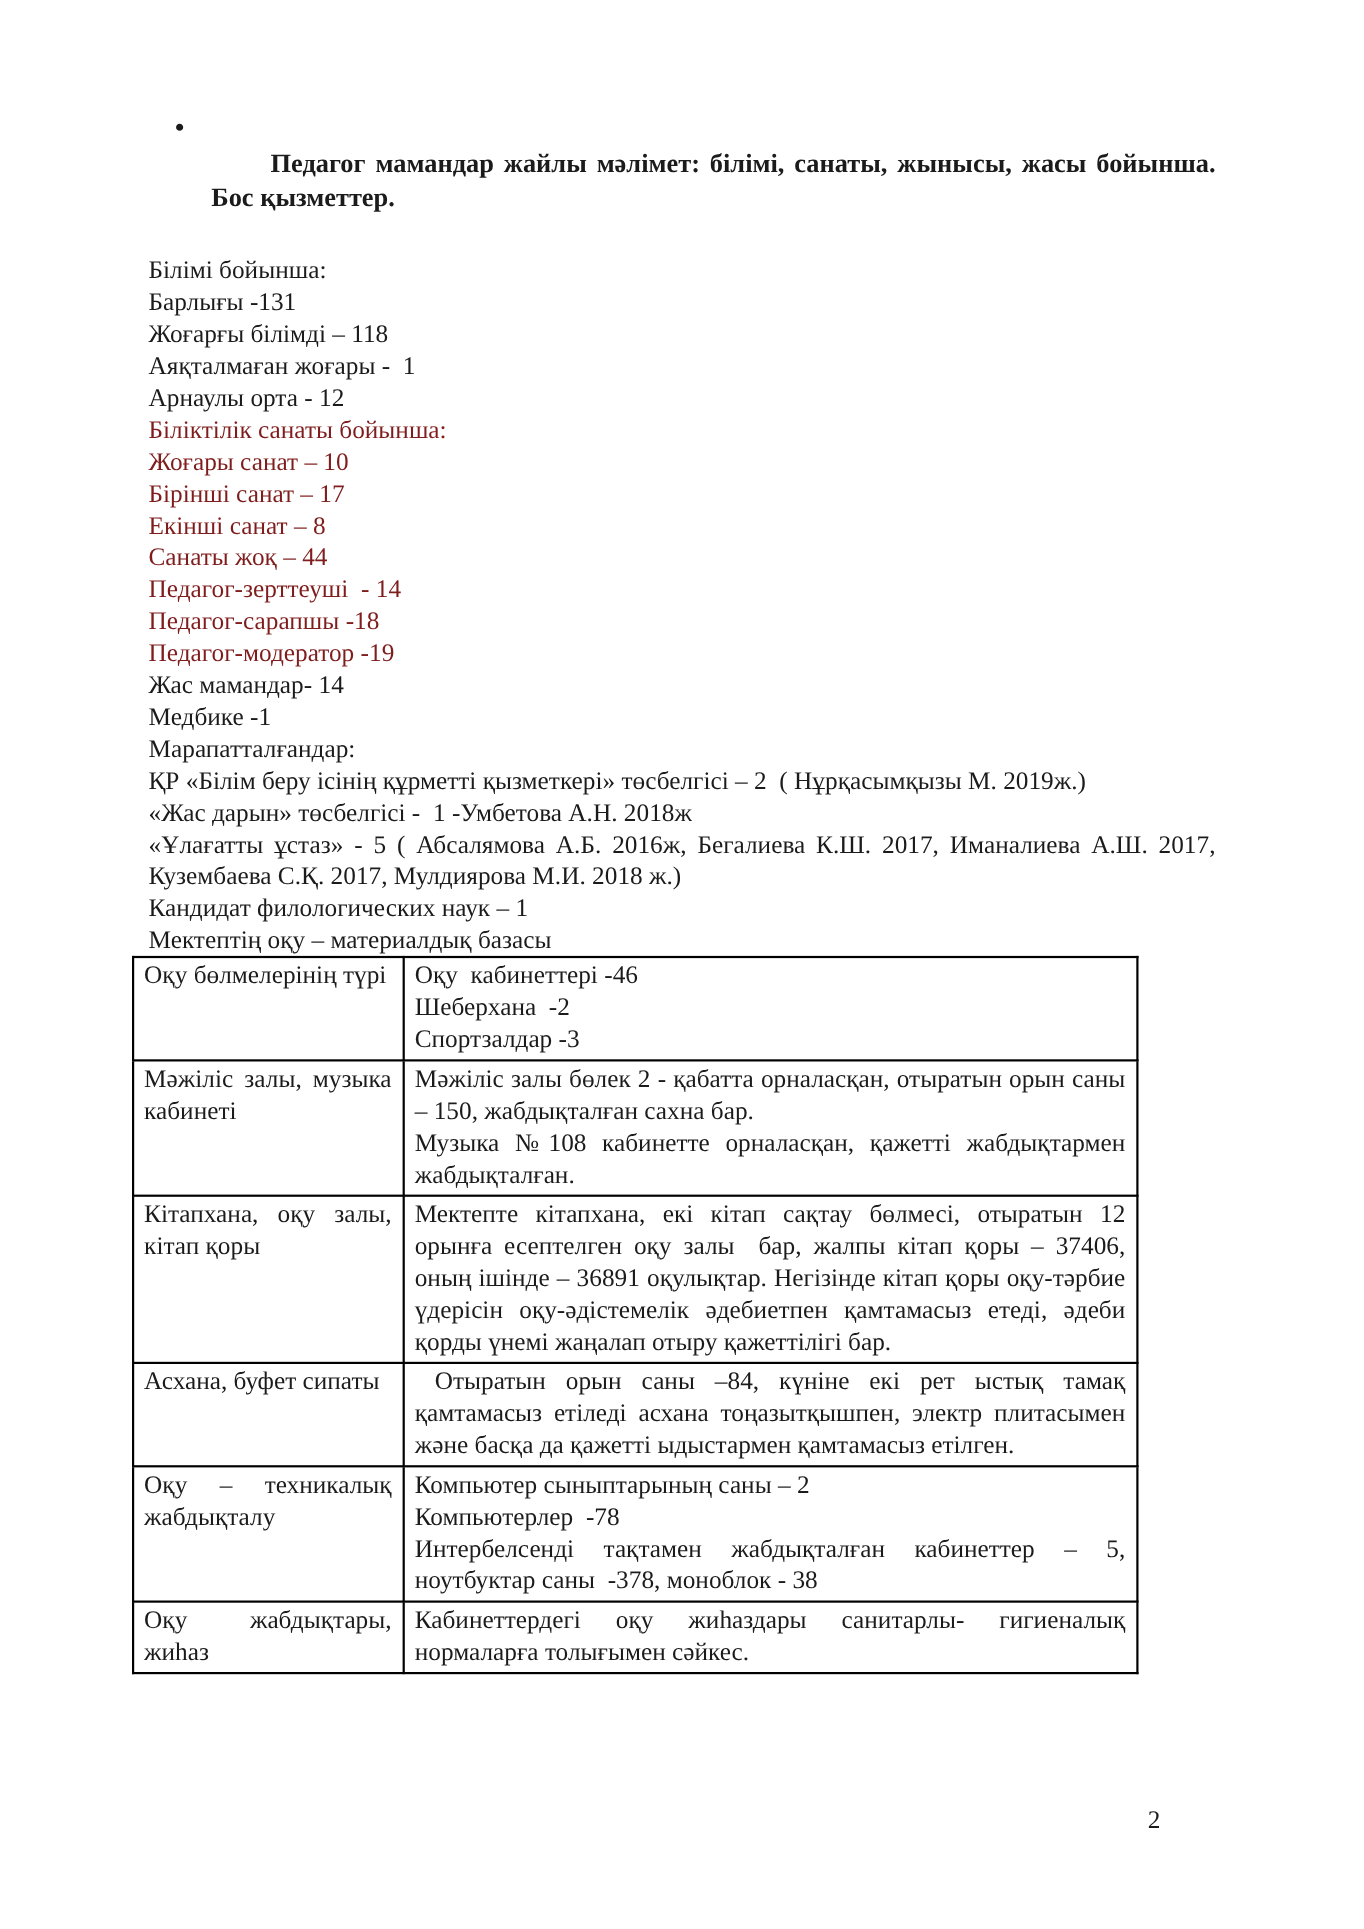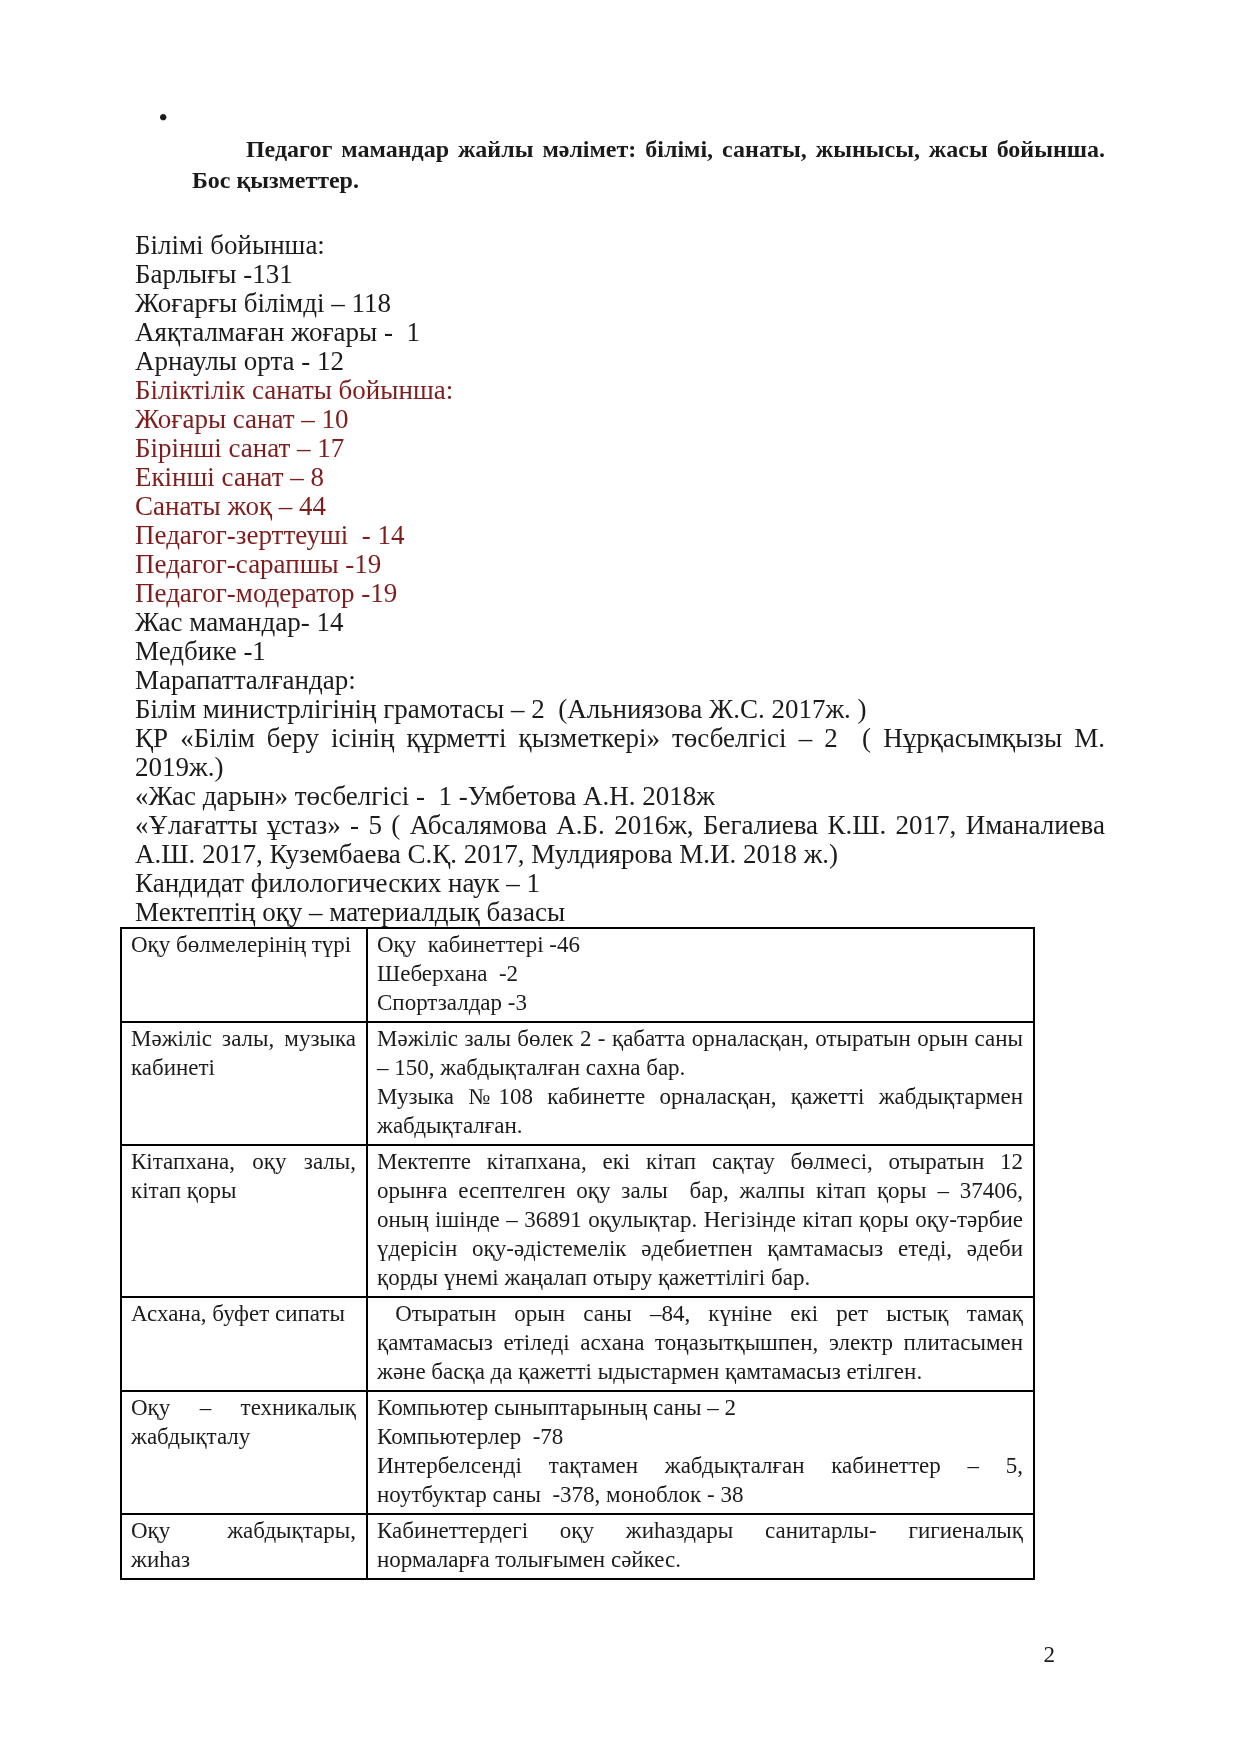--- a/index.html
+++ b/index.html
@@ -27,21 +27,21 @@
     text-align:justify;
     white-space:pre-wrap;
   }
   .bullet-marker {
     position:absolute;
     left:24px; top:-1px;
     font-weight:700;
   }
   .line {
     margin:0;
-    font-size:27px;
+    font-size:23px;
     line-height:29px;
     text-align:justify;
     white-space:pre-wrap;
   }
   .line.navy { color:#7f1d1d; }
   .line.bold { font-weight:400; }
   table.facilities {
     border-collapse:collapse;
     width:915px;
     margin-left:-15px;
@@ -82,26 +82,25 @@
         <p class="line">Барлығы -131</p>
         <p class="line">Жоғарғы білімді – 118</p>
         <p class="line">Аяқталмаған жоғары -  1</p>
         <p class="line">Арнаулы орта - 12</p>
         <p class="line navy">Біліктілік санаты бойынша:</p>
         <p class="line navy">Жоғары санат – 10</p>
         <p class="line navy">Бірінші санат – 17</p>
         <p class="line navy">Екінші санат – 8</p>
         <p class="line navy">Санаты жоқ – 44</p>
         <p class="line navy">Педагог-зерттеуші  - 14</p>
-        <p class="line navy">Педагог-сарапшы -19</p>
+        <p class="line navy">Педагог-сарапшы -18</p>
         <p class="line navy">Педагог-модератор -19</p>
         <p class="line">Жас мамандар- 14</p>
         <p class="line">Медбике -1</p>
         <p class="line bold">Марапатталғандар:</p>
-        <p class="line">Білім министрлігінің грамотасы – 2  (Альниязова Ж.С. 2017ж. )</p>
         <p class="line">ҚР «Білім беру ісінің құрметті қызметкері» төсбелгісі – 2  ( Нұрқасымқызы М. 2019ж.)</p>
         <p class="line">«Жас дарын» төсбелгісі -  1 -Умбетова А.Н. 2018ж</p>
         <p class="line">«Ұлағатты ұстаз» - 5 ( Абсалямова А.Б. 2016ж, Бегалиева К.Ш. 2017, Иманалиева А.Ш. 2017, Кузембаева С.Қ. 2017, Мулдиярова М.И. 2018 ж.)</p>
         <p class="line">Кандидат филологических наук – 1</p>
         <p class="line bold">Мектептің оқу – материалдық базасы</p>
       </div>
 
     <table class="facilities">
       <tbody>
           <tr>

